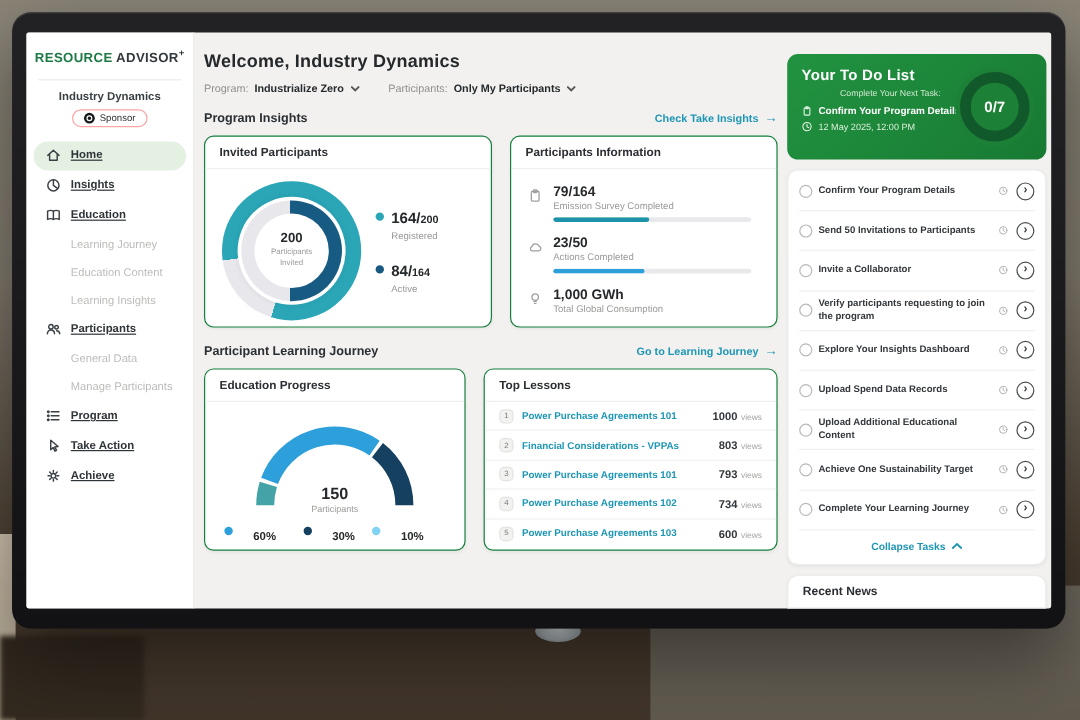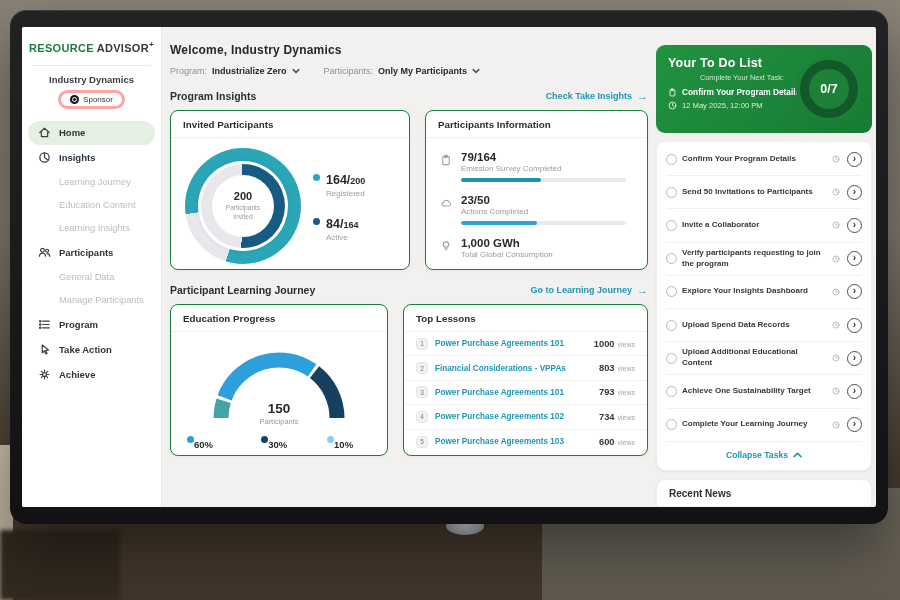--- a/index.html
+++ b/index.html
@@ -22,33 +22,33 @@
     box-shadow:0 25px 60px rgba(0,0,0,.45), inset 0 1px 1px rgba(255,255,255,.15); }
   .screen { position:absolute; left:12px; top:17px; width:854px; height:480px; background:#f2f1ef; overflow:hidden; border-radius:2px; }
 
   
   .sidebar { position:absolute; left:0; top:0; width:140px; height:100%; background:#fff; border-right:1px solid #e8e8e5; }
   .logo { text-align:center; padding:13px 6px 2px; font-weight:bold; font-size:11px; letter-spacing:.3px; }
   .logo .g { color:#1d7a45; } .logo .d { color:#33393d; } .logo sup { font-size:8px; color:#33393d; }
   .side-div { height:1px; background:#ececea; margin:9px 10px 8px; }
   .org { text-align:center; font-size:9.5px; font-weight:bold; color:#3a3f43; }
   .badge-wrap { display:flex; justify-content:center; margin-top:5px; }
-  .badge { display:inline-flex; align-items:center; gap:4px; border:3px solid #fca5a5; border-radius:10px; padding:2px 9px; font-size:8px; color:#333; background:#fff; }
+  .badge { display:inline-flex; align-items:center; gap:4px; border:1px solid #fca5a5; border-radius:10px; padding:2px 9px; font-size:8px; color:#333; background:#fff; }
   .badge-ico { width:9px; height:9px; border-radius:50%; background:#15191c; display:inline-flex; align-items:center; justify-content:center; }
   .badge-ico::after { content:""; width:3px; height:3px; border:1px solid #fff; border-radius:50%; }
   .nav { margin-top:12px; }
   .nav-item { display:flex; align-items:center; gap:8px; height:24px; margin:1px 6px; padding-left:10px; border-radius:13px;
-    font-size:9.5px; font-weight:bold; color:#2f3438; cursor:default; }
+    font-size:9.5px; font-weight:bold; color:#2f3438; cursor:default;text-decoration:underline; }
   .nav-item.active { background:#e3f0e2; }
   .nav-item svg { width:13px; height:13px; stroke:#3a4045; fill:none; stroke-width:1.3; stroke-linecap:round; stroke-linejoin:round; flex:0 0 auto; }
   .nav-sub { height:23px; display:flex; align-items:center; padding-left:37px; font-size:9.3px; color:#bcbcba; }
 
   
   .main { position:absolute; left:148px; top:0; width:478px; }
-  .welcome { margin-top:16px; font-size:12px; font-weight:bold; color:#26292c; letter-spacing:.2px; }
+  .welcome { margin-top:16px; font-size:15px; font-weight:bold; color:#26292c; letter-spacing:.2px; }
   .filters { display:flex; gap:24px; margin-top:9px; align-items:center; }
   .filter { display:flex; align-items:center; gap:5px; font-size:9px; }
   .filter .lab { color:#8f8f8d; }
   .filter .val { font-weight:bold; color:#26292c; }
   .filter svg, .link svg { width:8px; height:8px; stroke:#555; fill:none; stroke-width:1.6; stroke-linecap:round; }
   .sec-row { display:flex; justify-content:space-between; align-items:center; margin-top:14px; }
   .sec-title { font-size:10.5px; font-weight:bold; color:#2b2f33; }
   .link { font-size:9px; font-weight:bold; color:#1d96b5; display:flex; align-items:center; gap:5px; cursor:pointer; }
   .link .arr { font-size:11px; }
 
@@ -88,21 +88,21 @@
   .bar span { display:block; height:100%; border-radius:2px; }
 
   
   .card-edu { width:218px; height:152px; }
   .edu-body { position:relative; padding:6px 10px 0; }
   .gauge-wrap { position:relative; width:150px; height:84px; margin:4px auto 0; }
   .gauge-center { position:absolute; left:0; right:0; bottom:0; text-align:center; }
   .gauge-center .v { font-size:13.5px; font-weight:bold; color:#26292c; }
   .gauge-center .l { font-size:7.5px; color:#9a9a98; margin-top:1px; }
   .edu-legend { display:flex; justify-content:space-between; padding:8px 6px 0; }
-  .eleg { display:flex; gap:0; align-items:flex-start; }
+  .eleg { display:flex; gap:17px; align-items:flex-start; }
   .eleg .leg-dot { margin-top:2px; }
   .dot-blue { background:#2d9fdb; } .dot-dnavy { background:#16405f; } .dot-lblue { background:#7fd4f4; }
   .eleg .p { font-size:9.5px; font-weight:bold; color:#26292c; }
   .eleg .t { font-size:7.3px; color:#9a9a98; margin-top:1px; }
 
   
   .card-lessons { flex:1; height:152px; }
   .lesson { display:flex; align-items:center; gap:7px; padding:0 12px; height:24.4px; border-bottom:1px solid #f1f1ef; }
   .lesson:last-child { border-bottom:none; }
   .rank { width:12px; height:12px; border-radius:4px; background:#f2f2f0; border:1px solid #e3e3e1; color:#77797b;
@@ -171,20 +171,27 @@
               <path d="M3.6 6.4 V11.4 H10.4 V6.4"></path>
             </svg>
         <span>Home</span>
       </div>
       <div class="nav-item">
         <svg viewBox="0 0 14 14">
               <circle cx="7" cy="7" r="5"></circle>
               <path d="M7 2 V7 L10.6 9.6"></path>
             </svg>
         <span>Insights</span>
+      </div>
+      <div class="nav-item">
+        <svg viewBox="0 0 14 14">
+              <path d="M1.8 3.2 C3.6 2.3 5.6 2.3 7 3.3 C8.4 2.3 10.4 2.3 12.2 3.2 V10.6 C10.4 9.7 8.4 9.7 7 10.7 C5.6 9.7 3.6 9.7 1.8 10.6 Z"></path>
+              <path d="M7 3.3 V10.7"></path>
+            </svg>
+        <span>Education</span>
       </div>
       <div class="nav-sub">
             <span>Learning Journey</span>
           </div>
       <div class="nav-sub">
             <span>Education Content</span>
           </div>
       <div class="nav-sub">
             <span>Learning Insights</span>
           </div>

